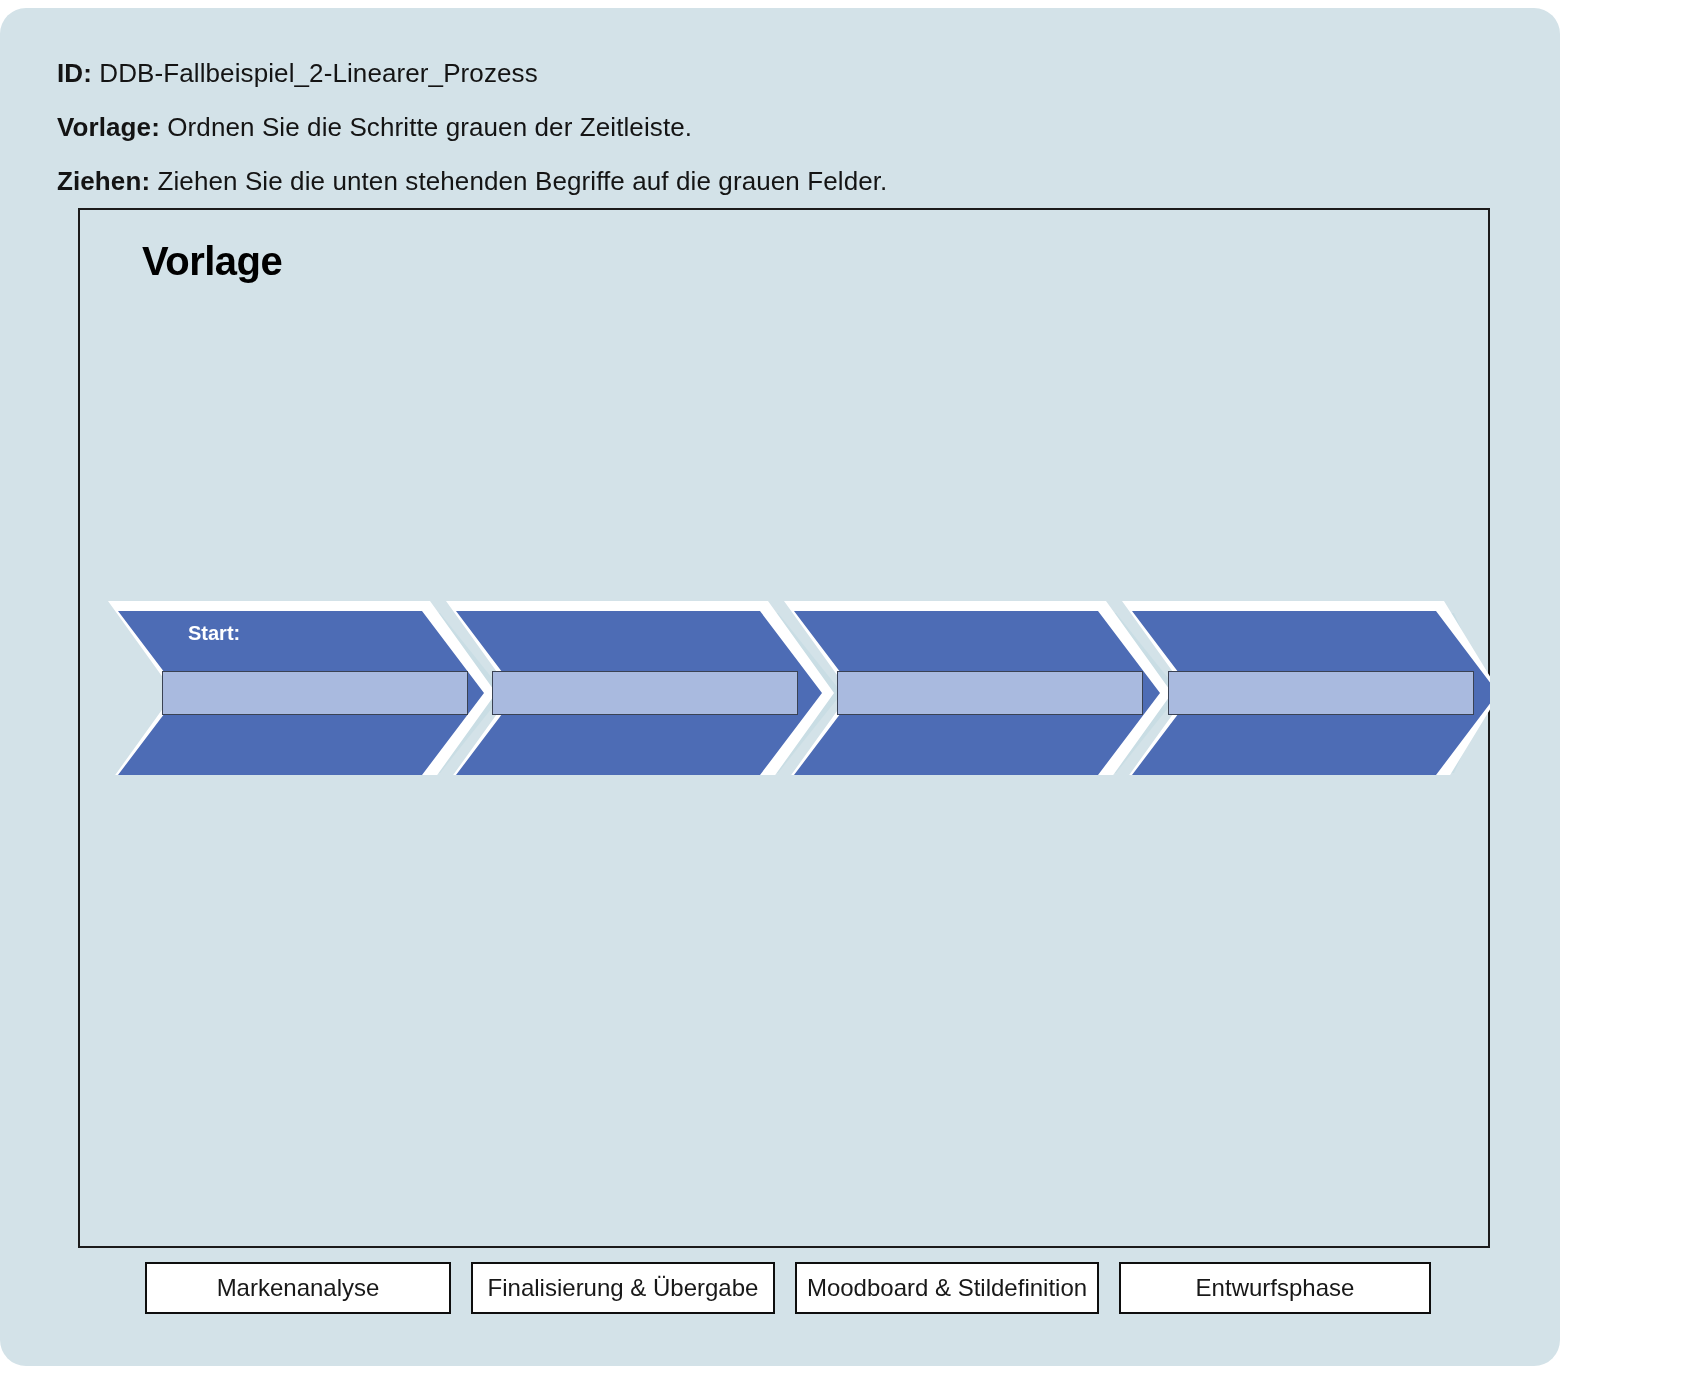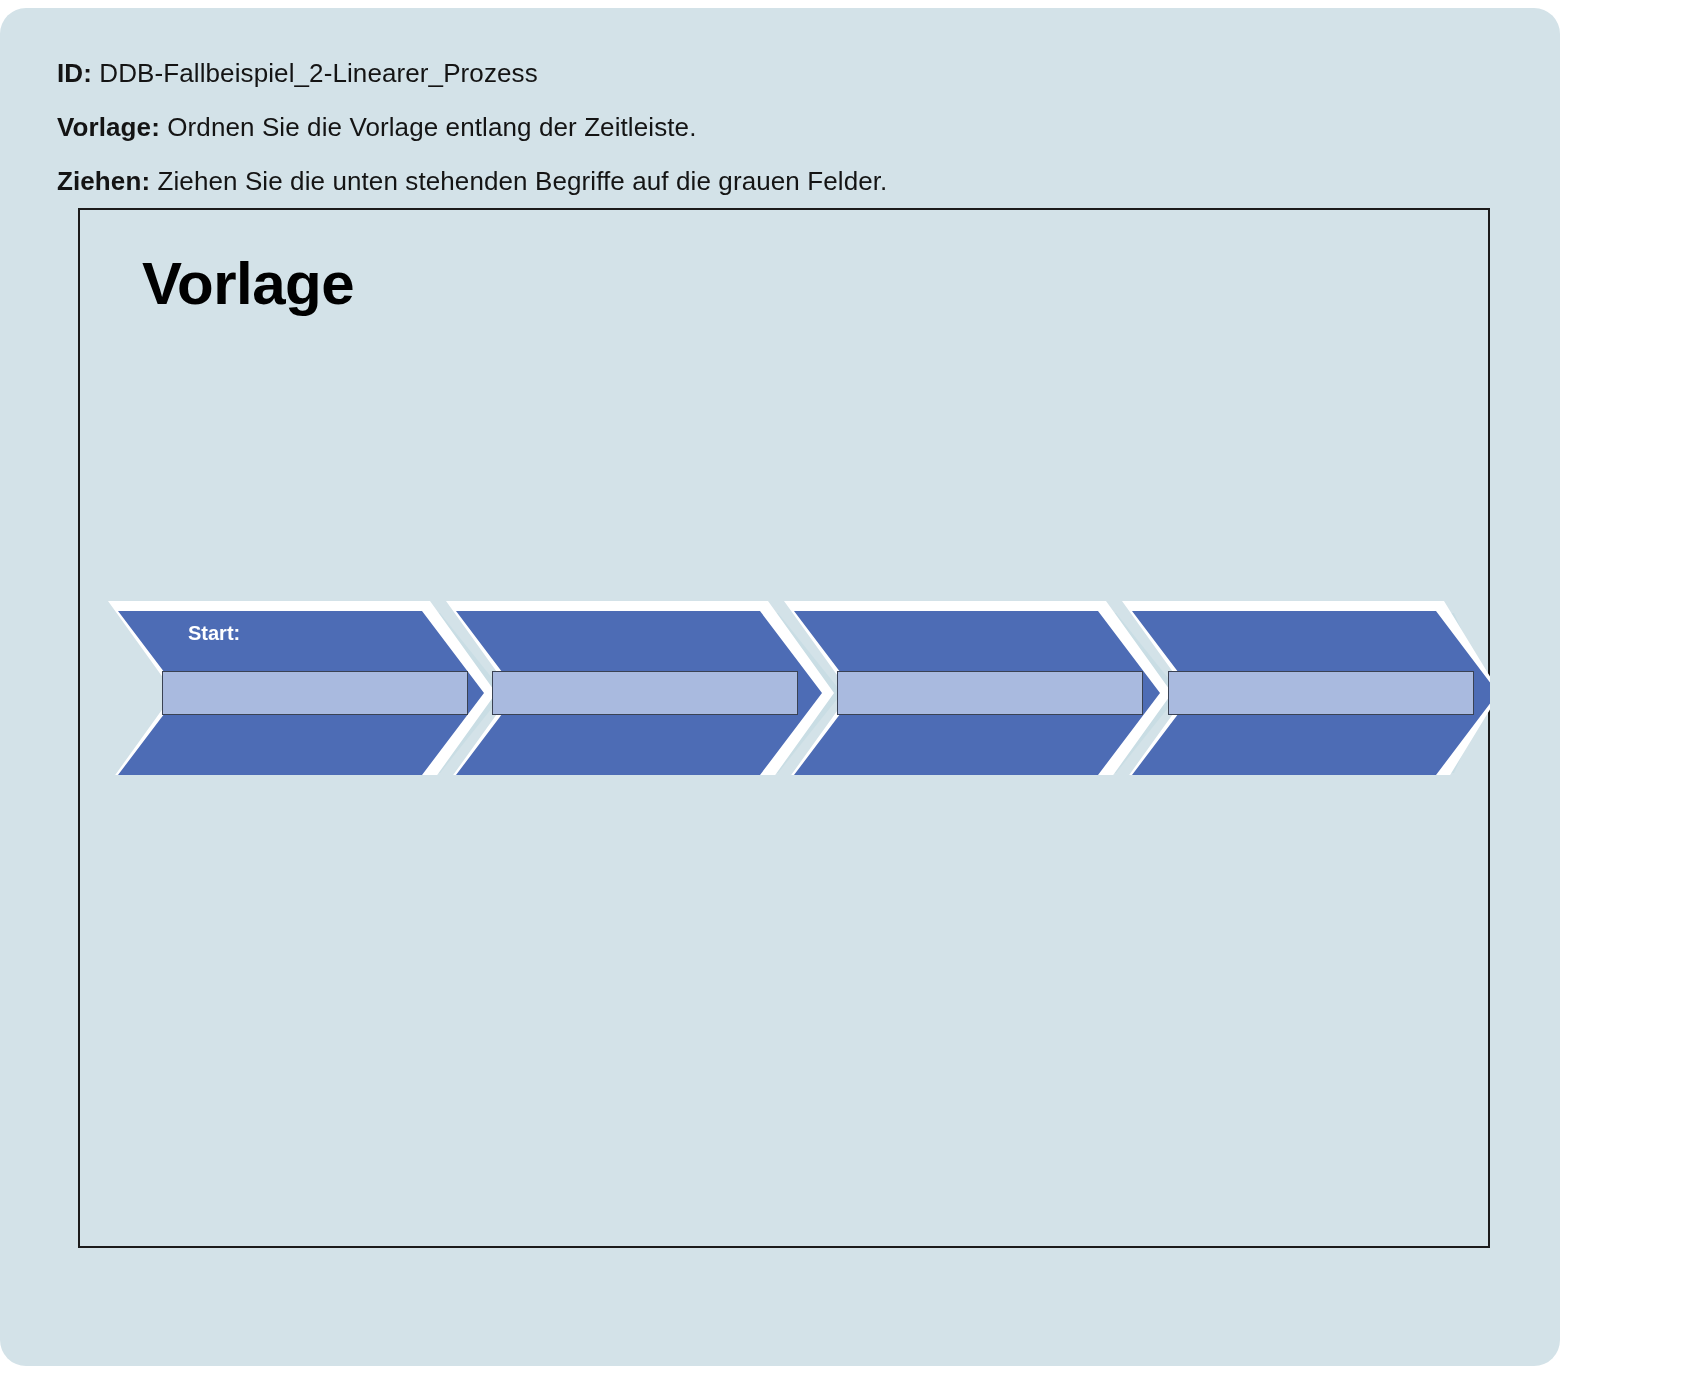--- a/index.html
+++ b/index.html
@@ -54,22 +54,22 @@
     width: 1412px;
     height: 1040px;
     border: 2px solid #1b1b1b;
     background: transparent;
     box-sizing: border-box;
   }
 
   .stage-title {
     position: absolute;
     left: 62px;
-    top: 44px;
-    font-size: 60px;
+    top: 31px;
+    font-size: 40px;
     font-weight: bold;
     color: #000000;
     letter-spacing: -0.5px;
     line-height: 1;
   }
 
   
   .process-graphic {
     position: absolute;
     left: 20px;
@@ -142,21 +142,21 @@
 
 <div class="exercise-card">
 
   <div class="meta-block">
     <div class="meta-line">
       <span class="meta-label">ID:</span>
       <span class="meta-value">DDB-Fallbeispiel_2-Linearer_Prozess</span>
     </div>
     <div class="meta-line">
       <span class="meta-label">Vorlage:</span>
-      <span class="meta-value">Ordnen Sie die Vorlage entlang der Zeitleiste.</span>
+      <span class="meta-value">Ordnen Sie die Schritte grauen der Zeitleiste.</span>
     </div>
     <div class="meta-line">
       <span class="meta-label">Ziehen:</span>
       <span class="meta-value">Ziehen Sie die unten stehenden Begriffe auf die grauen Felder.</span>
     </div>
   </div>
 
   <div class="stage-panel">
 
     <div class="stage-title">Vorlage</div>
@@ -190,14 +190,20 @@
       <div class="dropzone dz-1"></div>
       <div class="dropzone dz-2"></div>
       <div class="dropzone dz-3"></div>
       <div class="dropzone dz-4"></div>
 
       <div class="start-label">Start:</div>
     </div>
 
   </div>
 
+  <div class="term-tray">
+    <div class="term-chip chip-w1">Markenanalyse</div>
+    <div class="term-chip chip-w2">Finalisierung &amp; Übergabe</div>
+    <div class="term-chip chip-w3">Moodboard &amp; Stildefinition</div>
+    <div class="term-chip chip-w4">Entwurfsphase</div>
+  </div>
 
 </div>
 
 </body></html>

